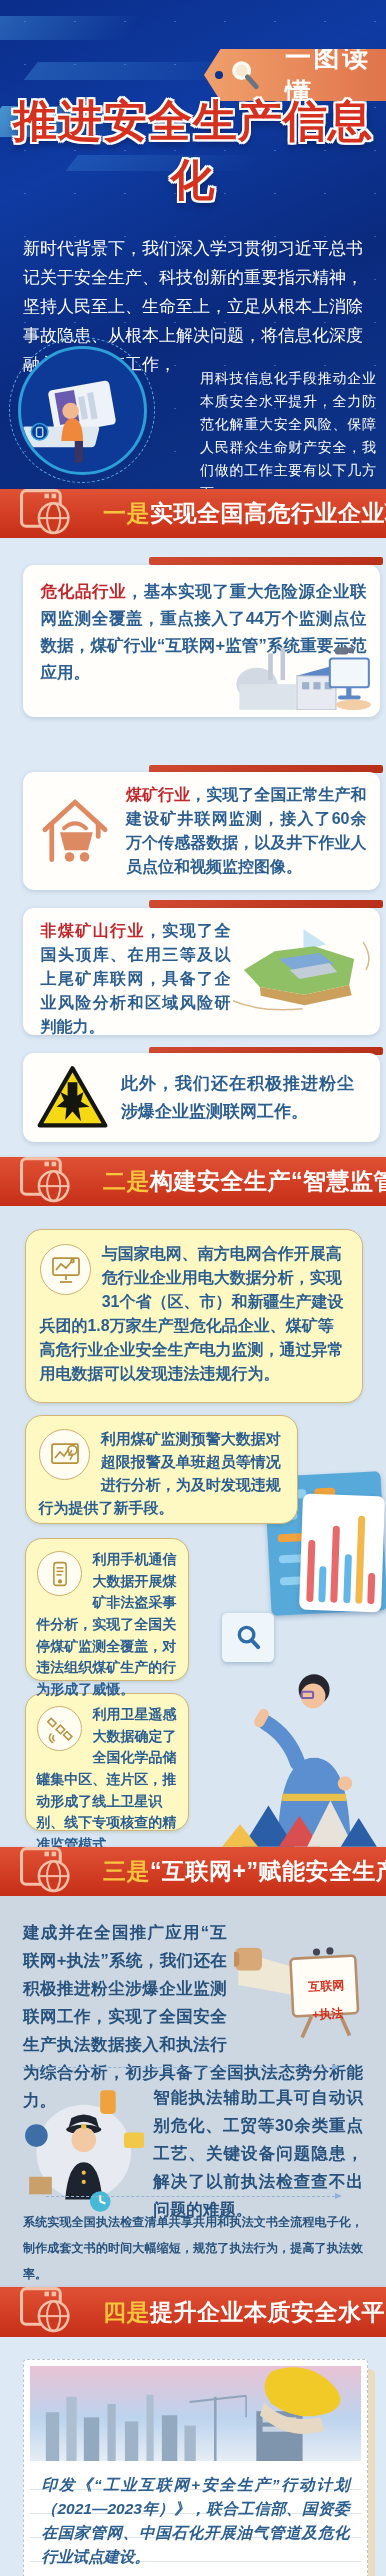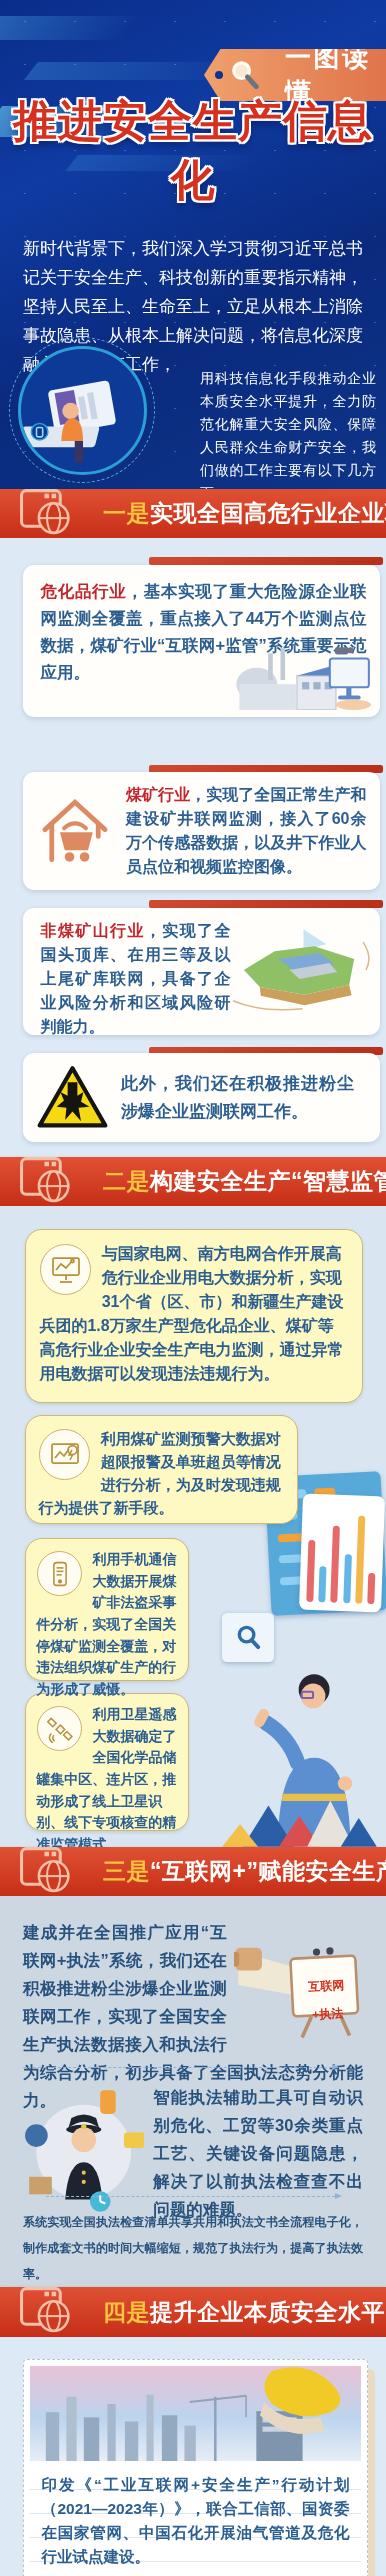--- a/index.html
+++ b/index.html
@@ -45,21 +45,21 @@
   .gcard{position:absolute;background:#fef9c3;border:1.5px solid #d2b678;border-radius:17px;box-shadow:0 1.5px 3.1px rgba(90,110,60,.15);}
   .gcard p{color:#2c5f90;font-weight:600;}
   .gicon{width:49px;height:49px;border-radius:50%;background:#fffdf2;border:1.5px solid #cdb06a;
          display:flex;align-items:center;justify-content:center;float:left;margin:2.1px 10.3px 3.1px 1px;}
   .sec3 p{color:#27527d;font-weight:600;font-size:16.5px;line-height:28px;text-align:justify;}
   .dashline{position:absolute;border-top:1.5px dashed #8fb3d9;}
   .dashline:after{content:"";position:absolute;right:-7.2px;top:-4.1px;border-left:7.2px solid #8fb3d9;border-top:3.6px solid transparent;border-bottom:3.6px solid transparent;}
   .paper-card{position:absolute;background:#fff;border:1.5px dashed #b9c4cf;border-radius:4.1px;}
   .paper-shadow{position:absolute;background:#e9dcc0;border-radius:5.2px;}
   .ruled{background-image:repeating-linear-gradient(180deg,transparent 0 23px,#dbe5ee 23px 24px);}
-  .ruled p{color:#2c5f90;font-weight:600;font-size:15.5px;line-height:24px;text-align:justify;}
+  .ruled p{color:#2c5f90;font-weight:600;font-size:15.5px;line-height:24px;text-align:justify;font-style:italic;}
   
   .bluepanel{position:absolute;background:#57a9da;border-radius:6.2px;transform:rotate(-3deg);box-shadow:0 2.1px 5.2px rgba(40,80,130,.3);}
   .bluepanel i{position:absolute;height:8.2px;border-radius:4.1px;background:#8fd0f2;}
   .barspanel{position:absolute;background:#fff;border-radius:7.2px;transform:rotate(2deg);display:flex;align-items:flex-end;gap:5.2px;padding:8.2px 7.2px;box-sizing:border-box;box-shadow:0 2.1px 5.2px rgba(40,80,130,.25);}
   .barspanel i{display:block;width:8.2px;border-radius:4.1px;}
 </style>
 </head>
 <body>
 
 <div class="pg">

